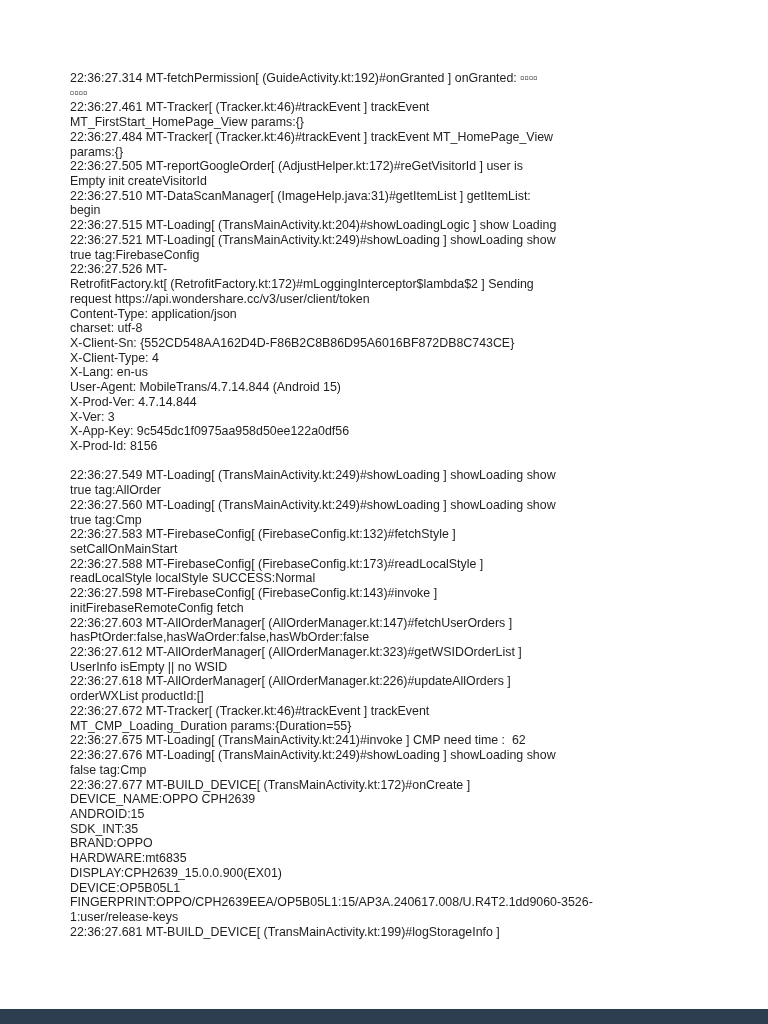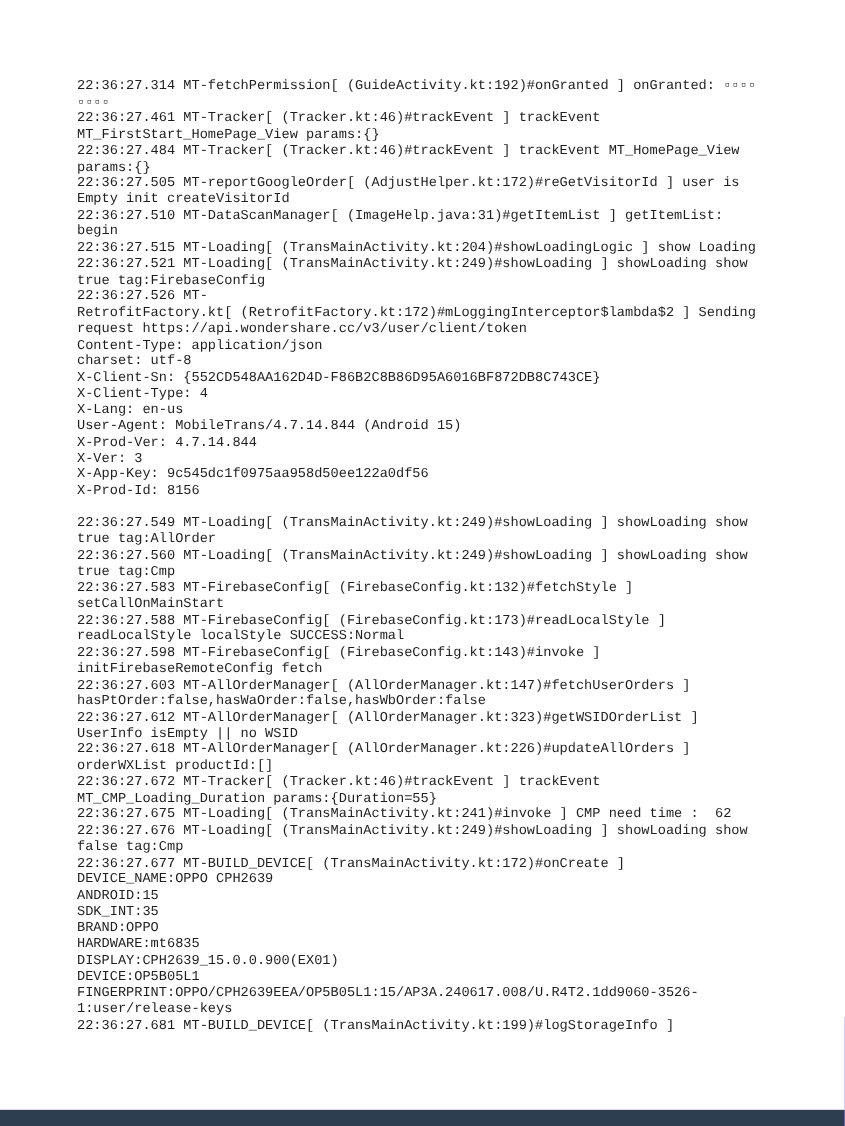--- a/index.html
+++ b/index.html
@@ -6,21 +6,21 @@
     margin: 0;
     padding: 0;
     background: #ffffff;
   }
   .viewport {
     position: relative;
     width: 768px;
     height: 1024px;
     overflow: hidden;
     background: #8b5cf6;
-    font-family: Liberation Mono, monospace;
+    font-family: Liberation Sans, sans-serif;
   }
   .doc-page {
     position: absolute;
     left: 0;
     top: 0;
     width: 768px;
     height: 1009px;
     background: #ffffff;
   }
   .log-lines {

